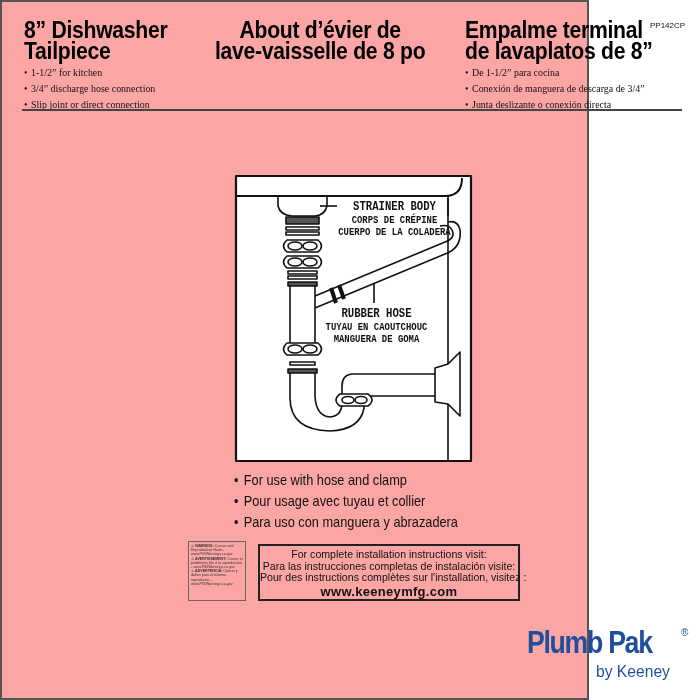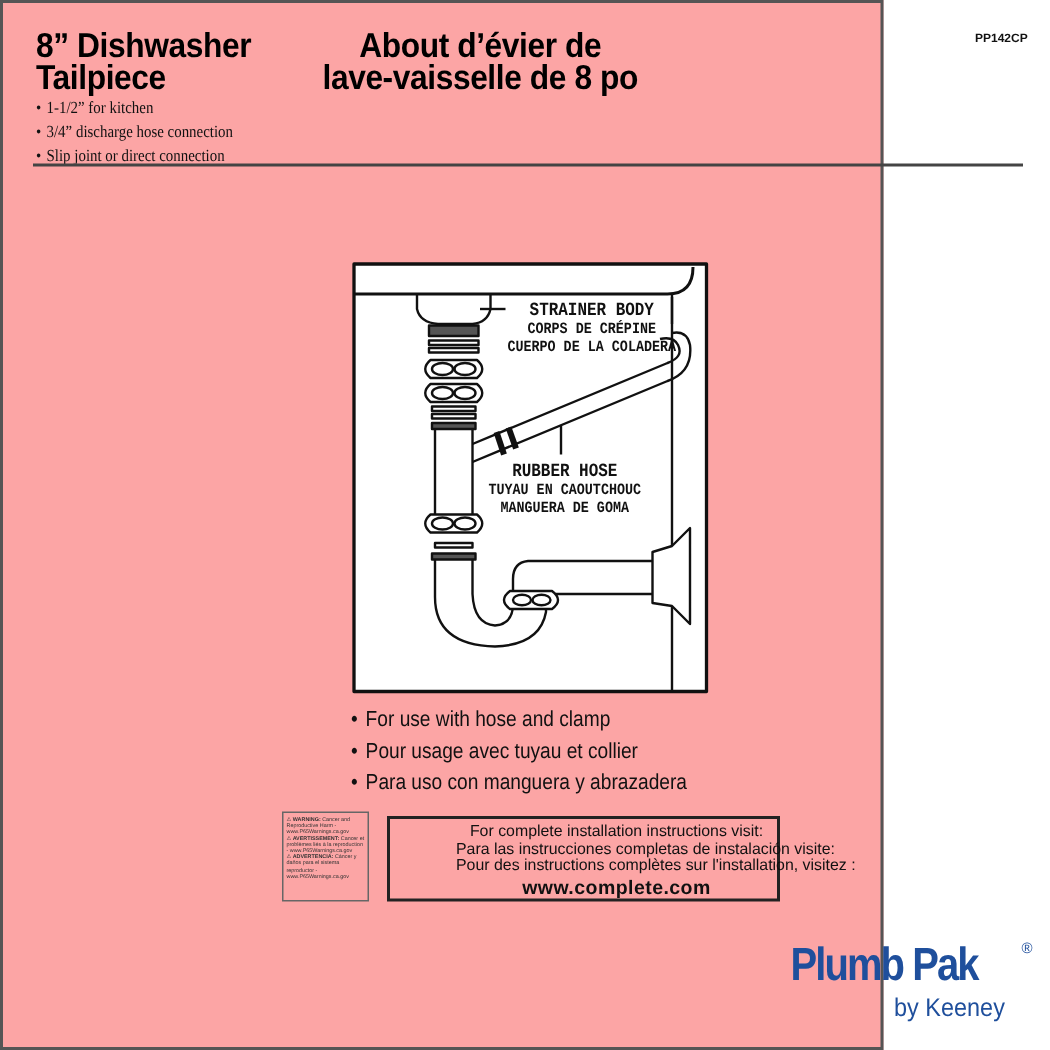--- a/index.html
+++ b/index.html
@@ -8,37 +8,37 @@
   .frame { position: absolute; left: 0; top: 0; width: 589px; height: 700px; border: 2px solid #555; background: #fca5a5; }
 
   .col { position: absolute; top: 18px; }
   .col h1 { font-family: "Liberation Sans", sans-serif; font-weight: 700; font-size: 23px; line-height: 21px; letter-spacing: -0.3px; color: #000; transform: scaleX(0.92); transform-origin: left top; white-space: nowrap; }
   .col ul { list-style: none; margin-top: 2px; font-family: Liberation Serif, serif; }
   .col li { font-size: 11.3px; line-height: 16px; white-space: nowrap; transform: scaleX(0.88); transform-origin: left top; }
   .col li::before { content: "\2022"; margin-right: 4px; }
   .col1 { left: 22px; }
   .col2 { left: 213px; text-align: center; }
   .col3 { left: 463px; }
-  .code { position: absolute; left: 648px; top: 19px; font-size: 8px; font-weight: 700; }
+  .code { position: absolute; left: 648px; top: 19px; font-size: 8px; font-weight: 400; }
   .rule { position: absolute; left: 20px; top: 107px; width: 660px; height: 2px; background: #444; }
 
   .diagram { position: absolute; left: 228px; top: 166px; font-family: Liberation Mono, monospace; }
   .label { position: absolute; font-weight: 700; text-align: center; white-space: nowrap; line-height: 12px; transform: scaleX(0.85); transform-origin: center top; }
   .label .l1 { font-size: 12.5px; line-height: 14px; }
   .label .l2 { font-size: 10.5px; }
 
   .feats { position: absolute; left: 232px; top: 468px; list-style: none; }
   .feats li { font-size: 14.5px; line-height: 21px; white-space: nowrap; transform: scaleX(0.88); transform-origin: left top; }
   .feats li::before { content: "\2022"; margin-right: 6px; }
 
   .warn { position: absolute; left: 186px; top: 539px; width: 58px; height: 60px; border: 1px solid #666; padding: 2px; font-size: 3.6px; line-height: 4.2px; color: #333; overflow: hidden; }
   .warn b { font-weight: 700; }
 
   .instr { position: absolute; left: 256px; top: 542px; width: 262px; height: 57px; border: 2px solid #222; text-align: center; padding-top: 3px; }
-  .instr div { font-size: 10.6px; line-height: 11.5px; white-space: nowrap; padding-left: 44px; }
+  .instr div { font-size: 10.6px; line-height: 11.5px; white-space: nowrap; }
   .instr .url { font-size: 13px; font-weight: 700; line-height: 16px; letter-spacing: 0.3px; }
 
   .brand { position: absolute; left: 525px; top: 625px; color: #1f4f9c; }
   .brand .name { font-size: 31px; font-weight: 700; letter-spacing: -1.5px; line-height: 32px; transform: scaleX(0.86); transform-origin: left top; white-space: nowrap; }
   .brand .reg { position: absolute; left: 154px; top: 0px; font-size: 10px; font-weight: 400; }
   .brand .by { position: absolute; left: 69px; top: 35px; font-size: 17px; white-space: nowrap; transform: scaleX(0.92); transform-origin: left top; }
 </style>
 </head>
 <body>
 
@@ -50,20 +50,28 @@
       <li>1-1/2” for kitchen</li>
       <li>3/4” discharge hose connection</li>
       <li>Slip joint or direct connection</li>
     </ul>
   </div>
 
   <div class="col col2">
     <h1><span>About d’évier de</span><br><span>lave-vaisselle de 8 po</span></h1>
   </div>
 
+  <div class="col col3">
+    <h1><span>Empalme terminal</span><br><span>de lavaplatos de 8”</span></h1>
+    <ul>
+      <li>De 1-1/2” para cocina</li>
+      <li>Conexión de manguera de descarga de 3/4”</li>
+      <li>Junta deslizante o conexión directa</li>
+    </ul>
+  </div>
 
   <div class="code">PP142CP</div>
   <div class="rule"></div>
 
   <div class="diagram">
     <svg width="250" height="300" viewBox="0 0 250 300" xmlns="http://www.w3.org/2000/svg">
       <g fill="none" stroke="#111" stroke-width="1.6" stroke-linejoin="round">
 
         <rect x="6" y="8" width="235" height="285" fill="#fff" stroke-width="2.2"></rect>
 
@@ -142,21 +150,21 @@
   <div class="warn">
     <b>⚠ WARNING:</b> <span>Cancer and Reproductive Harm - www.P65Warnings.ca.gov</span><br>
     <b>⚠ AVERTISSEMENT:</b> <span>Cancer et problèmes liés à la reproduction - www.P65Warnings.ca.gov</span><br>
     <b>⚠ ADVERTENCIA:</b> <span>Cáncer y daños para el sistema reproductor - www.P65Warnings.ca.gov</span>
   </div>
 
   <div class="instr">
     <div>For complete installation instructions visit:</div>
     <div>Para las instrucciones completas de instalación visite:</div>
     <div>Pour des instructions complètes sur l'installation, visitez :</div>
-    <div class="url">www.complete.com</div>
+    <div class="url">www.keeneymfg.com</div>
   </div>
 
   <div class="brand">
     <div class="name">Plumb Pak</div>
     <span class="reg">®</span>
     <div class="by">by Keeney</div>
   </div>
 
 </div>
 

